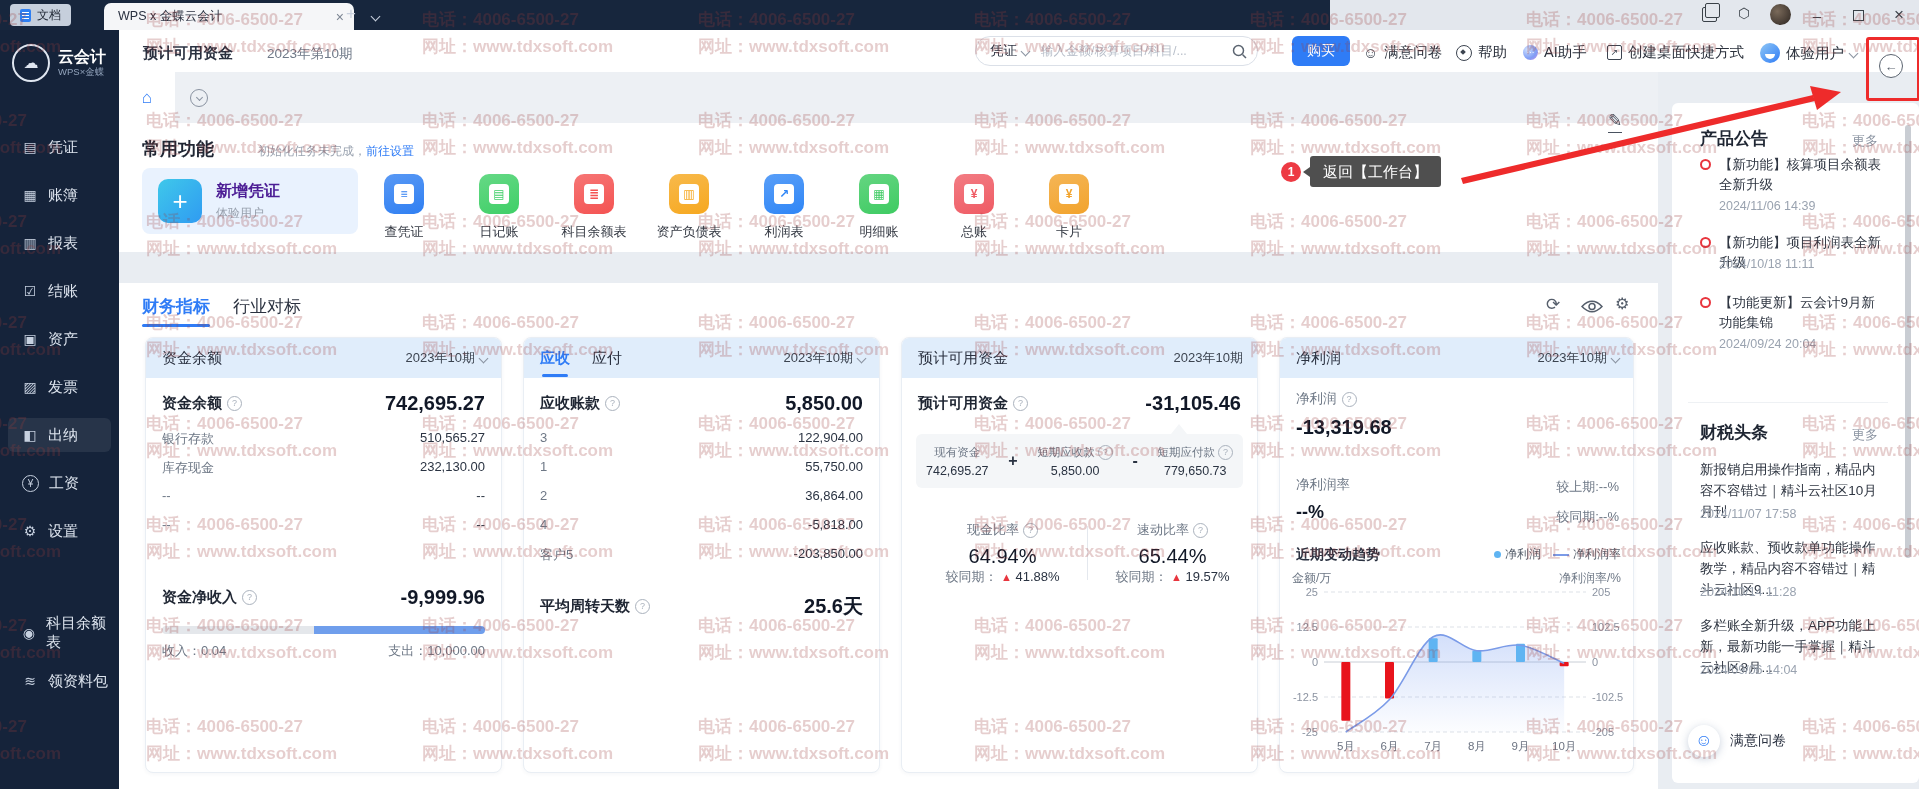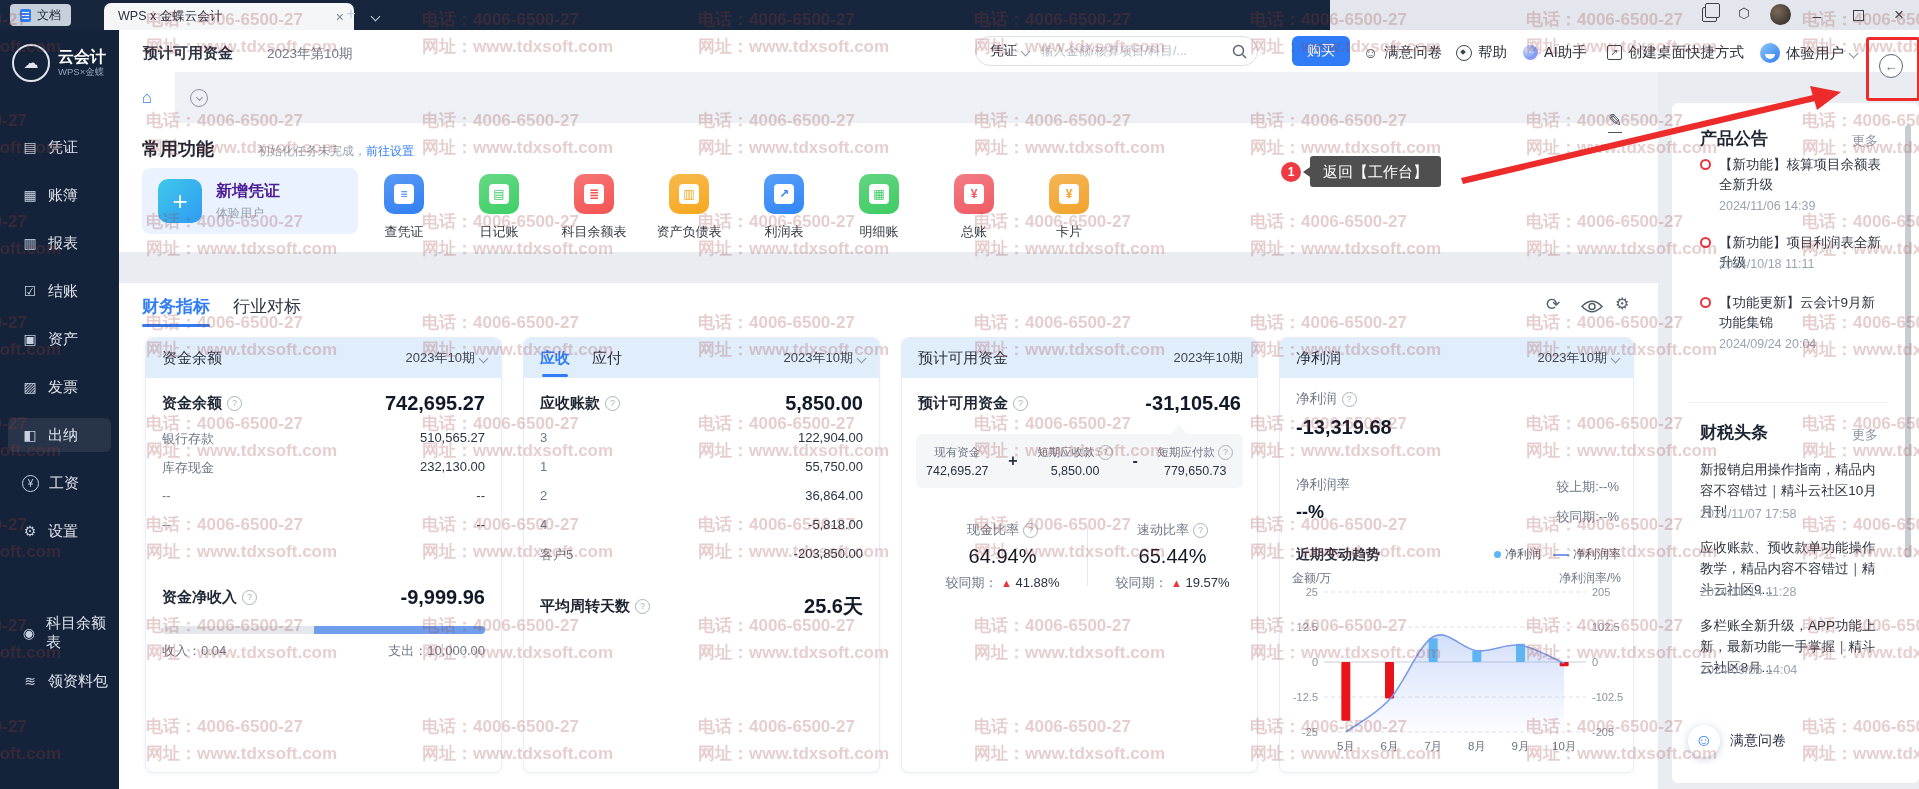--- a/index.html
+++ b/index.html
@@ -102,21 +102,21 @@
   .calc-box{position:absolute;left:14px;right:14px;top:96px;height:54px;background:#f4f6f8;border-radius:6px;display:flex;align-items:center;justify-content:space-between;padding:0 10px;box-sizing:border-box;}
   .calc-notch{position:absolute;right:70px;top:86px;width:0;height:0;border-left:8px solid transparent;border-right:8px solid transparent;border-bottom:10px solid #f4f6f8;}
   .calc-item{text-align:center;}
   .calc-item .cl{font-size:11.5px;color:#6e7886;display:flex;align-items:center;gap:3px;justify-content:center;}
   .calc-item .cv{font-size:12.5px;color:#2a3342;margin-top:4px;}
   .calc-op{font-size:16px;color:#2a3342;font-weight:bold;padding:0 2px;}
   .metrics{position:absolute;left:16px;right:0;top:182px;display:flex;}
   .metric{flex:1;text-align:center;}
   .metric .ml{font-size:13px;color:#6e7886;display:inline-flex;align-items:center;gap:4px;}
   .metric .mv{font-size:20px;font-weight:normal;color:#111827;margin-top:6px;}
-  .metric .md{font-size:13px;color:#2a3342;margin-top:6px;}
+  .metric .md{font-size:13px;color:#2a3342;margin-top:0;}
   .m-div{width:1px;background:#e4e8ee;margin:6px 0;}
   .tri-up{color:#e8353e;font-size:11px;} .tri-down{color:#27b148;font-size:11px;}
   
   .p-main{position:absolute;left:16px;top:52px;}
   .p-main .pl{font-size:13.5px;color:#6e7886;display:flex;align-items:center;gap:5px;}
   .p-main .pv{font-size:20px;font-weight:bold;color:#111827;margin-top:8px;}
   .p-deltas{position:absolute;right:14px;top:56px;text-align:right;font-size:13px;color:#2a3342;}
   .p-deltas div{margin-bottom:12px;}
   .p-deltas .dl{color:#6e7886;}
   .trend-title{position:absolute;left:16px;top:208px;font-size:14px;font-weight:bold;color:#2a3140;}

